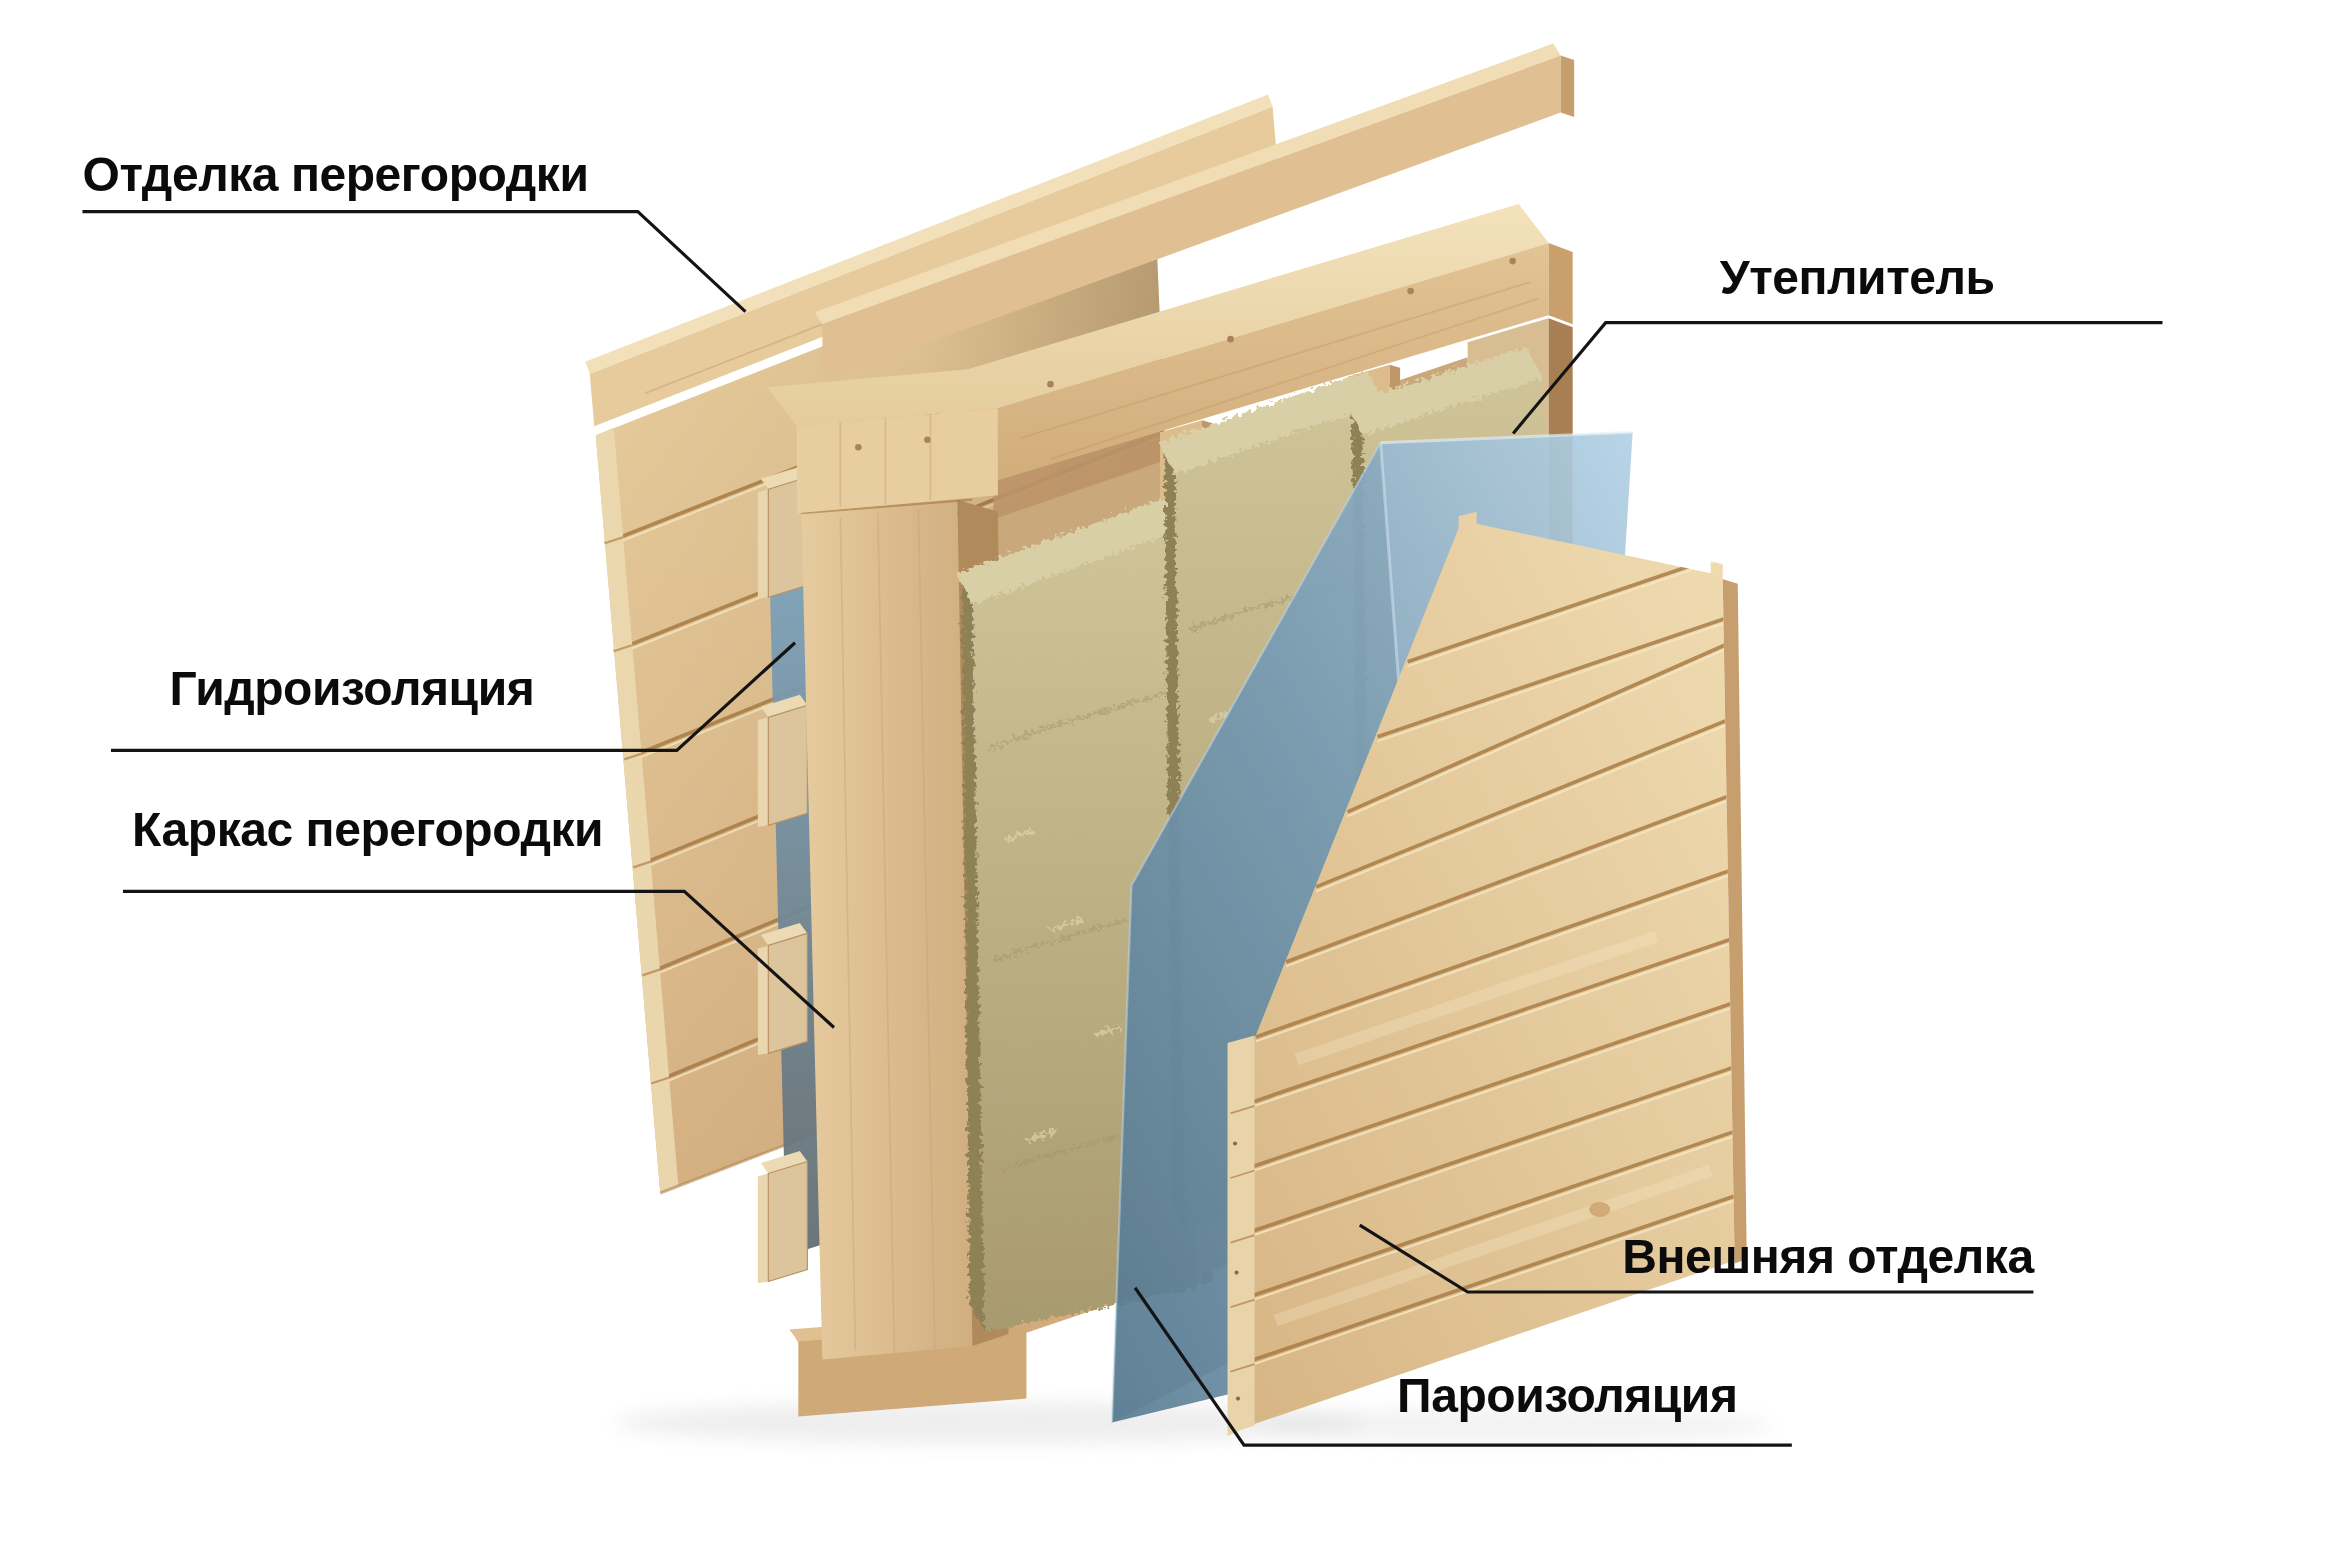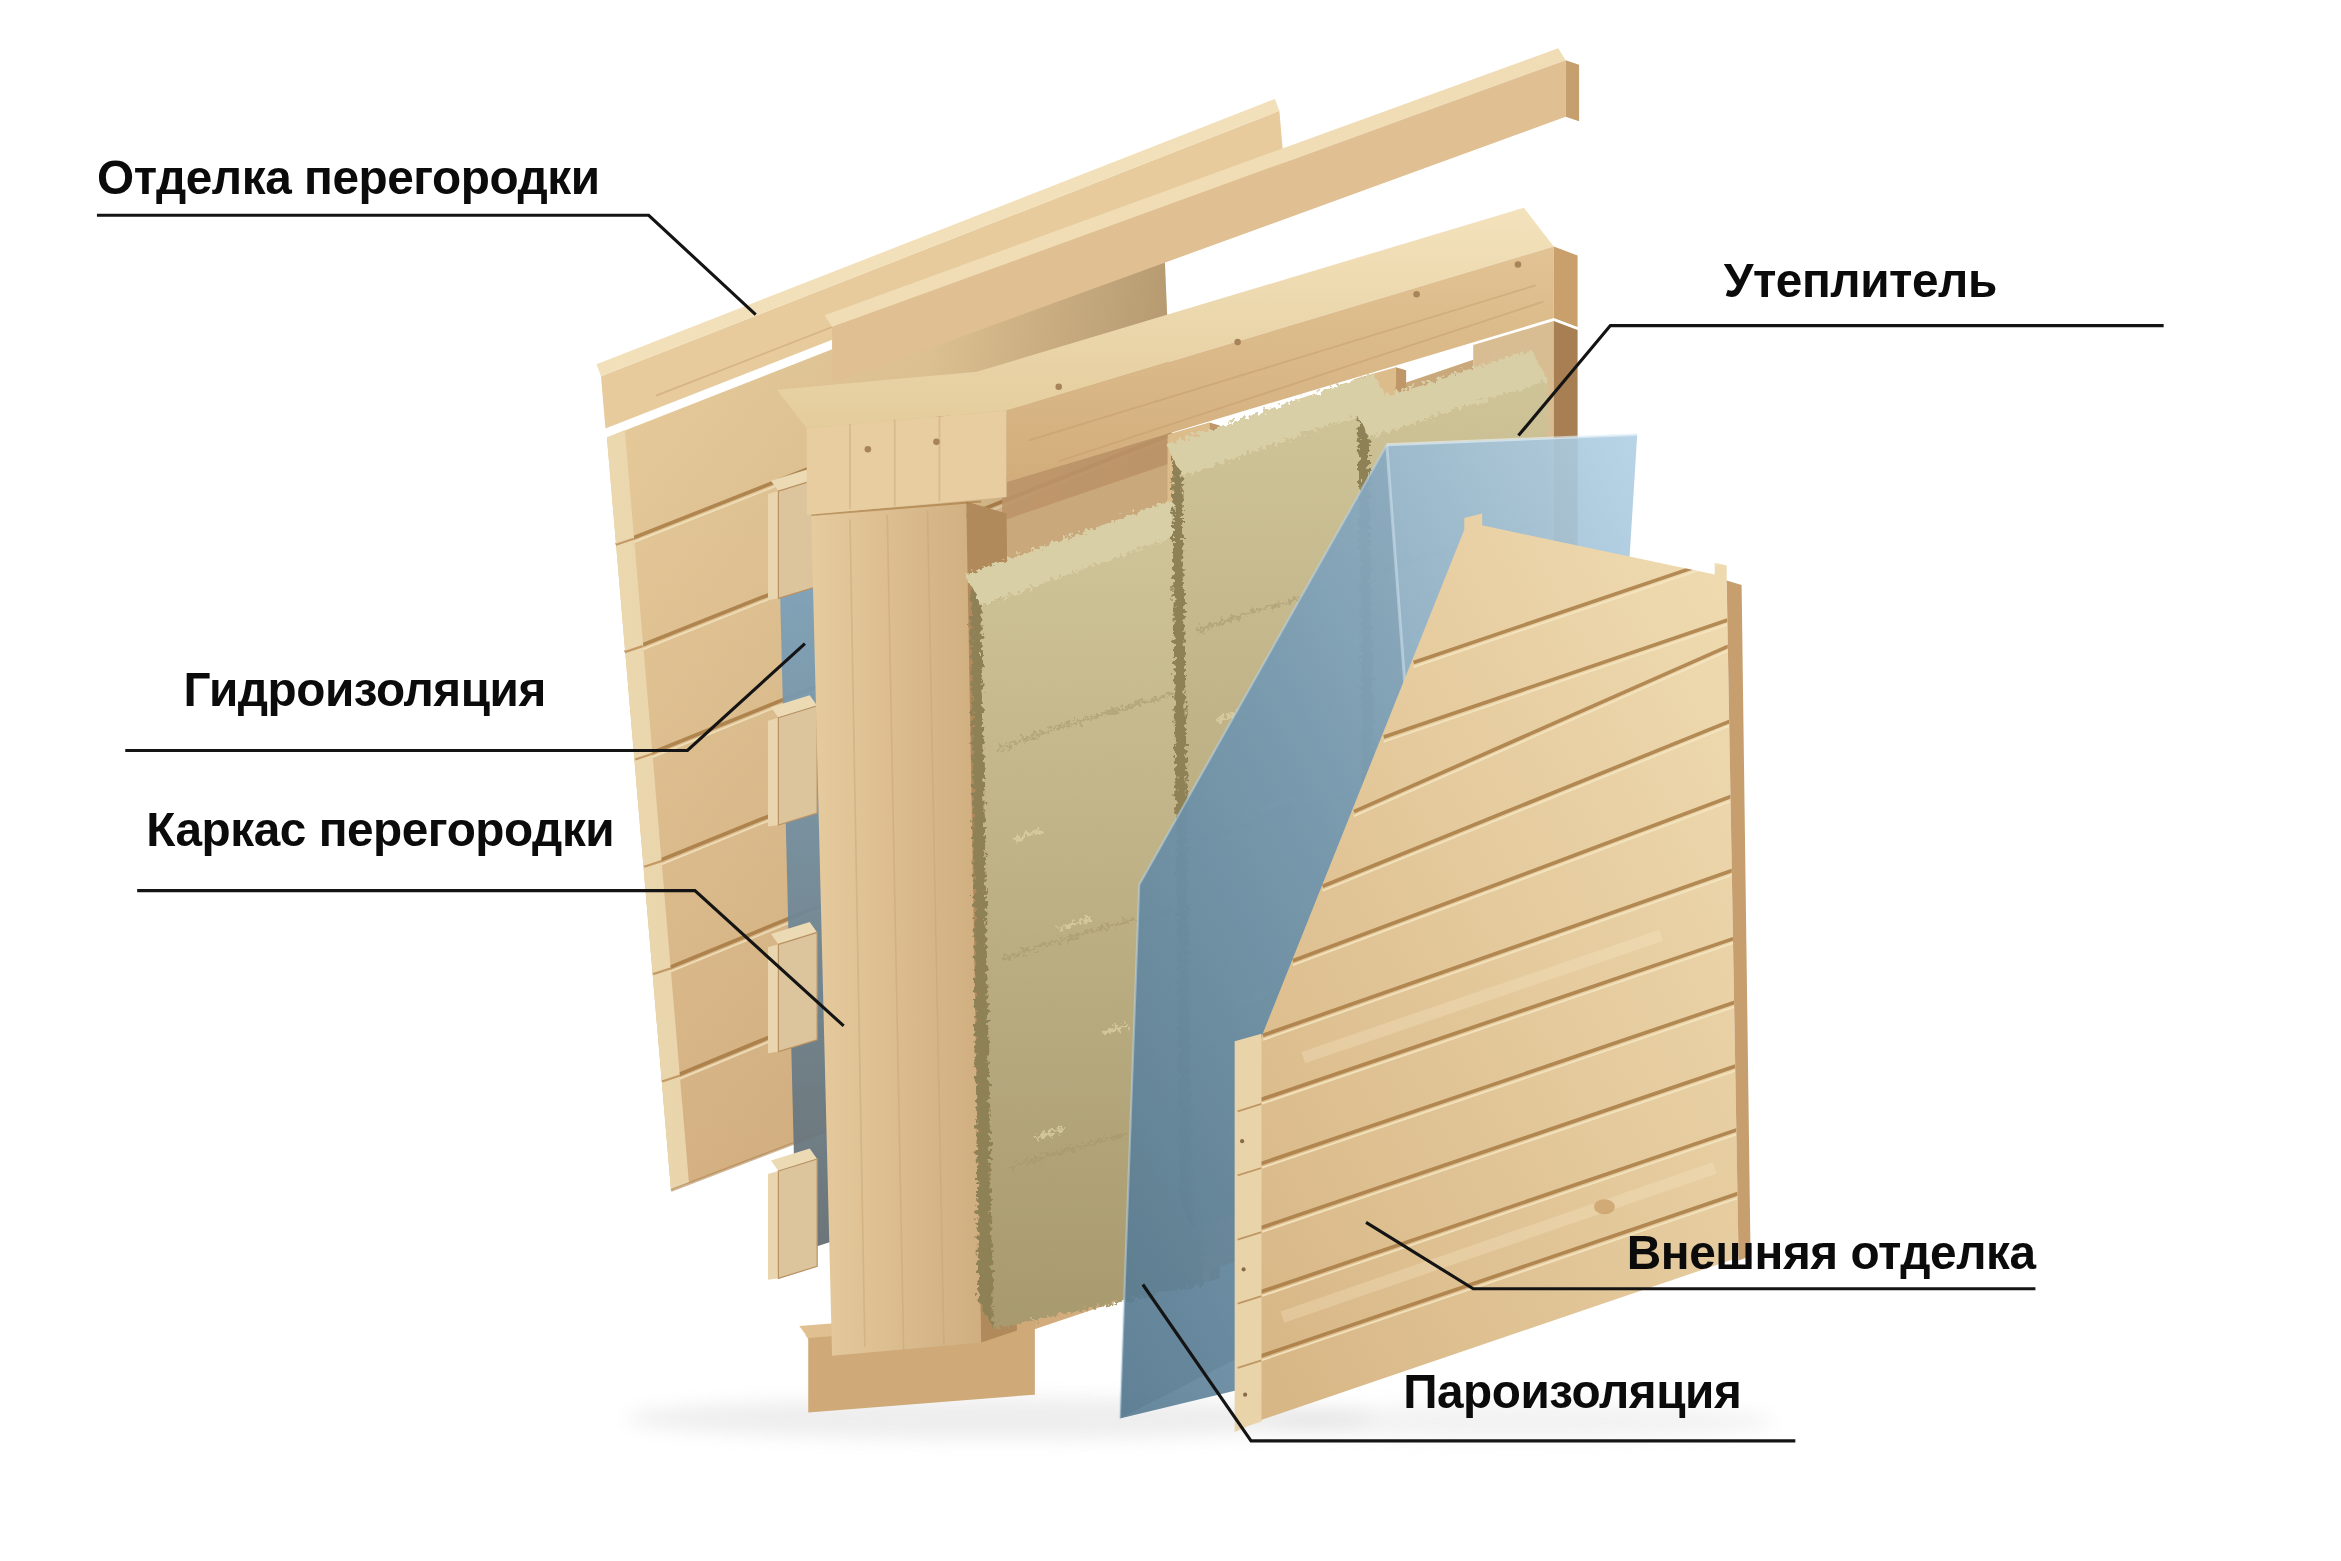--- a/index.html
+++ b/index.html
@@ -18,21 +18,20 @@
     --film-dark:#5c7f96;
   }
   html,body{margin:0;padding:0;background:var(--background);width:100%;height:100%;}
   .stage{
     position:fixed;inset:0;display:flex;align-items:center;justify-content:center;
     background:var(--background);
   }
   .canvas{
     width:min(100vw,150vh);
     aspect-ratio:3/2;
-    margin-left:15px;
   }
   svg{display:block;width:100%;height:100%;}
   .lbl{
     font-family:"Liberation Sans","DejaVu Sans",sans-serif;
     font-weight:700;
     font-size:32px;
     fill:var(--label-text);
     letter-spacing:-0.3px;
   }
   .leader{stroke:var(--leader-line);stroke-width:2.1;fill:none;stroke-linecap:square;stroke-linejoin:miter;}

